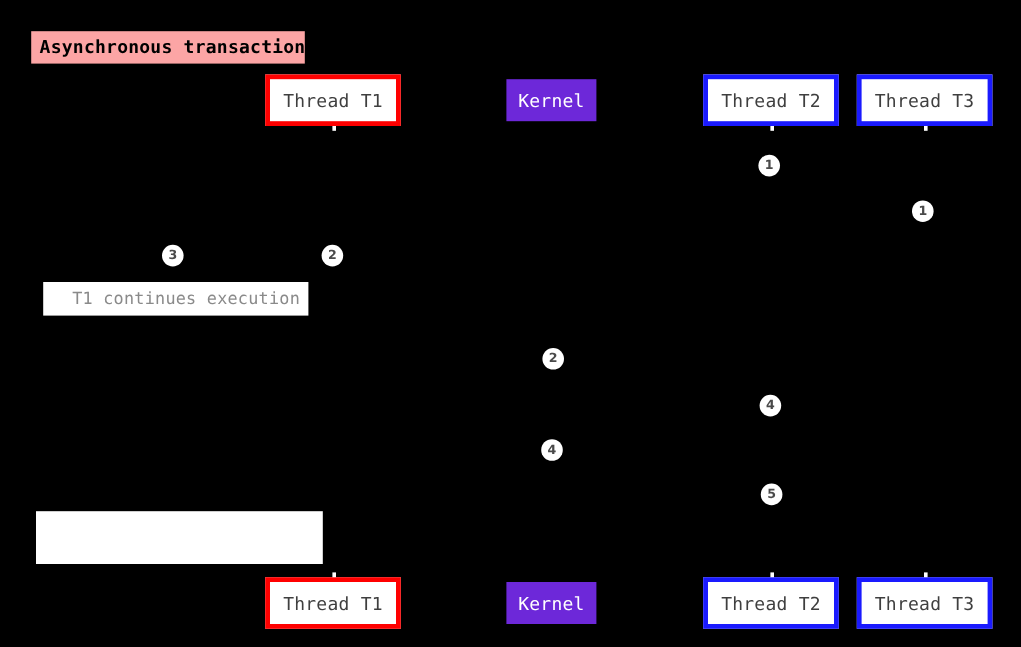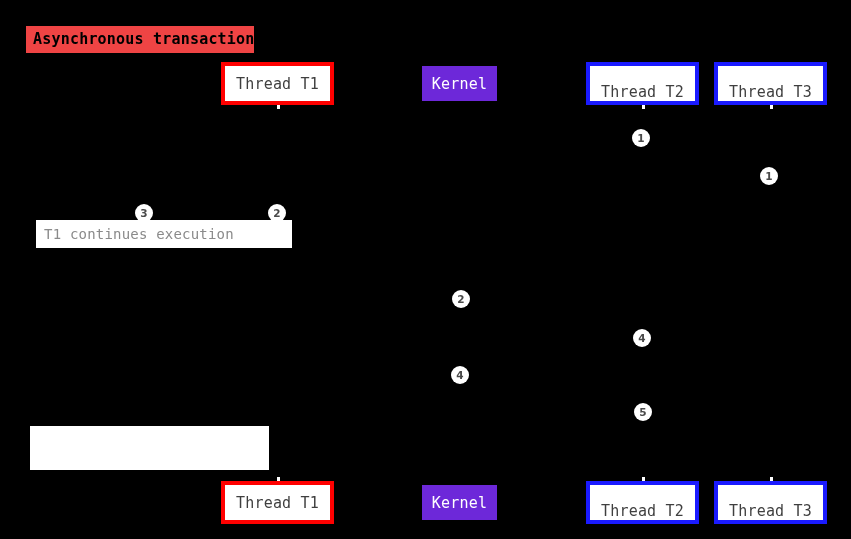--- a/index.html
+++ b/index.html
@@ -22,21 +22,21 @@
     position: absolute;
     box-sizing: border-box;
     display: flex;
     align-items: center;
     justify-content: center;
     white-space: nowrap;
   }
 
   
   .title-box {
-    background: #ef4444;
+    background: #fca5a5;
     color: #000000;
     font-family: "DejaVu Sans Mono", "Liberation Mono", monospace;
     font-size: 15px;
     font-weight: bold;
     letter-spacing: 0.2px;
     padding: 3px 7px 4px 7px;
     justify-content: flex-start;
   }
 
   
@@ -44,21 +44,20 @@
     font-size: 15px;
     letter-spacing: 0.2px;
     background: #ffffff;
     color: #3f3f3f;
   }
   .participant.red {
     border: 4px solid #ff0000;
   }
   .participant.blue {
     border: 4px solid #1a1aff;
-    align-items: flex-end;
   }
   .participant.kernel {
     background: #6d28d9;
     color: #ffffff;
     border: none;
   }
 
   
   .note-box {
     background: #ffffff;
@@ -117,21 +116,21 @@
         <span>Thread T2</span>
       </div>
       <div class="nub" style="left: 642px; top: 105px;"></div>
       <div class="node participant blue" style="left: 714px; top: 62px; width: 113px; height: 43px;">
         <span>Thread T3</span>
       </div>
       <div class="nub" style="left: 770px; top: 105px;"></div>
     </div>
 
   <div id="notes-layer">
-      <div class="node note-box" style="left: 36px; top: 220px; width: 256px; height: 28px;">
+      <div class="node note-box" style="left: 36px; top: 235px; width: 221px; height: 28px; justify-content: flex-end;">
         <span>T1 continues execution</span>
       </div>
       <div class="node note-box empty" style="left: 30px; top: 426px; width: 239px; height: 44px;">
         <span></span>
       </div>
     </div>
 
   <div id="markers-layer">
       <div class="step-marker" style="left: 632px; top: 129px;">1</div>
       <div class="step-marker" style="left: 760px; top: 167px;">1</div>

